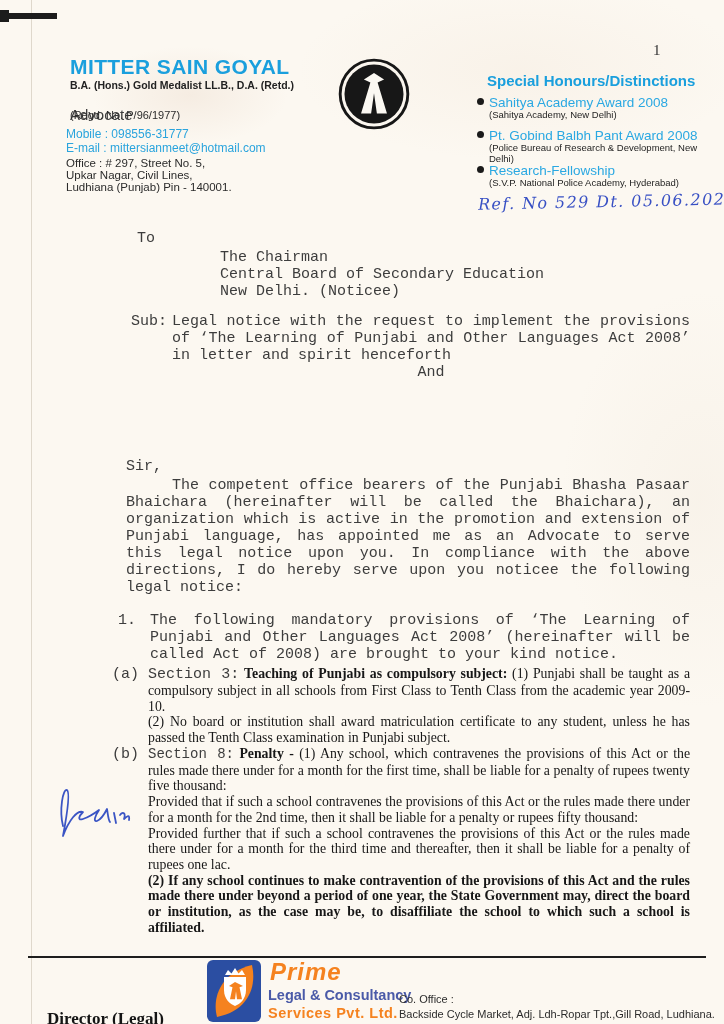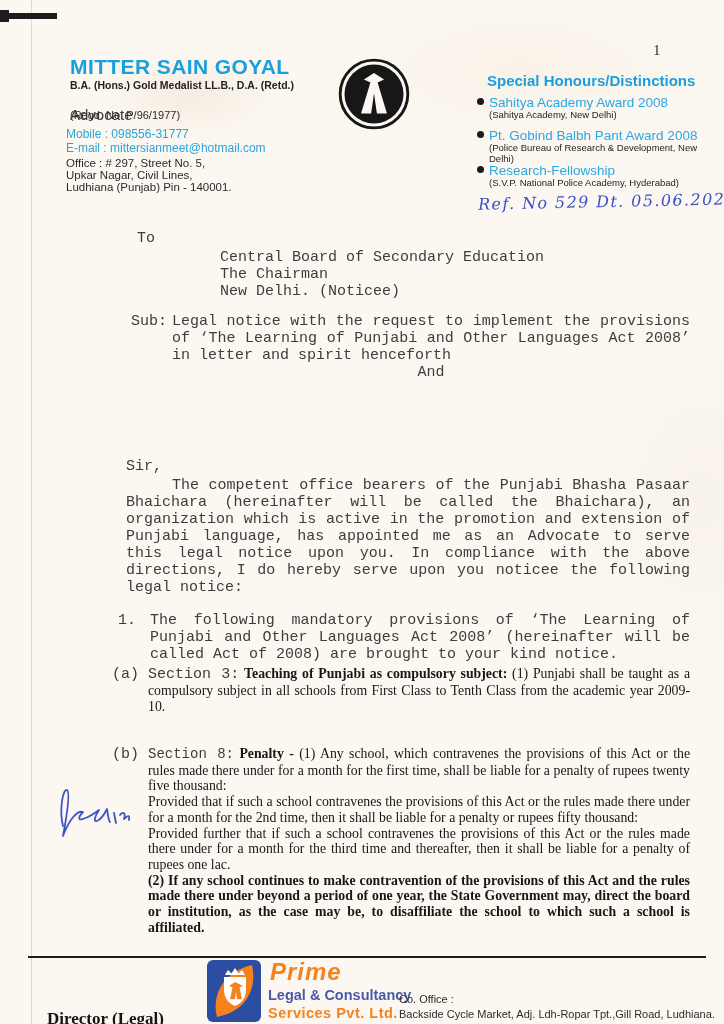--- a/index.html
+++ b/index.html
@@ -98,42 +98,43 @@
 
   <div class="abs" style="left:477px;top:161px;">
     <span class="dot"></span><span class="hon-item">Research-Fellowship</span>
   </div>
   <div class="abs hon-sub" style="left:489px;top:177px;">(S.V.P. National Police Academy, Hyderabad)</div>
 
   <div class="abs handwrite" style="left:478px;top:192px;">Ref. No 529 Dt. 05.06.2020</div>
 
   <div class="abs mono t15" style="left:137px;top:230px;">To</div>
   <div class="abs mono t15" style="left:220px;top:249px;width:420px;">
+    <div class="para">The Chairman</div>
     <div class="para">Central Board of Secondary Education</div>
-    <div class="para">The Chairman</div>
     <div class="para">New Delhi. (Noticee)</div>
   </div>
 
   <div class="abs mono t15" style="left:131px;top:313px;">Sub:</div>
   <div class="abs mono t15" style="left:172px;top:313px;width:518px;">
     <div class="para just">Legal notice with the request to implement the provisions of ‘The Learning of Punjabi and Other Languages Act 2008’ in letter and spirit henceforth</div>
     <div class="para center">And</div>
   </div>
 
   <div class="abs mono t15" style="left:126px;top:458px;">Sir,</div>
   <div class="abs mono t15 just indent1" style="left:126px;top:477px;width:564px;">The competent office bearers of the Punjabi Bhasha Pasaar Bhaichara (hereinafter will be called the Bhaichara), an organization which is active in the promotion and extension of Punjabi language, has appointed me as an Advocate to serve this legal notice upon you. In compliance with the above directions, I do hereby serve upon you noticee the following legal notice:</div>
 
   <div class="abs mono t15" style="left:118px;top:612px;">1.</div>
   <div class="abs mono t15 just" style="left:150px;top:612px;width:540px;">The following mandatory provisions of ‘The Learning of Punjabi and Other Languages Act 2008’ (hereinafter will be called Act of 2008) are brought to your kind notice.</div>
 
   <div class="abs mono t15" style="left:112px;top:666px;">(a)</div>
   <div class="abs serif just" style="left:148px;top:666px;width:542px;">
     <p class="para"><span class="mono t15">Section 3:</span>
       <span class="bold">Teaching of Punjabi as compulsory subject:</span>
       <span>(1) Punjabi shall be taught as a compulsory subject in all schools from First Class to Tenth Class from the academic year 2009-10.</span></p>
+    <p class="para">(2) No board or institution shall award matriculation certificate to any student, unless he has passed the Tenth Class examination in Punjabi subject.</p>
   </div>
 
   <div class="abs mono t15" style="left:112px;top:746px;">(b)</div>
   <div class="abs serif just" style="left:148px;top:746px;width:542px;">
     <p class="para"><span class="mono" style="font-size:14px;">Section 8:</span>
       <span class="bold">Penalty -</span>
       <span>(1) Any school, which contravenes the provisions of this Act or the rules made there under for a month for the first time, shall be liable for a penalty of rupees twenty five thousand:</span></p>
     <p class="para">Provided that if such a school contravenes the provisions of this Act or the rules made there under for a month for the 2nd time, then it shall be liable for a penalty or rupees fifty thousand:</p>
     <p class="para">Provided further that if such a school contravenes the provisions of this Act or the rules made there under for a month for the third time and thereafter, then it shall be liable for a penalty of rupees one lac.</p>
     <p class="para bold">(2) If any school continues to make contravention of the provisions of this Act and the rules made there under beyond a period of one year, the State Government may, direct the board or institution, as the case may be, to disaffiliate the school to which such a school is affiliated.</p>

